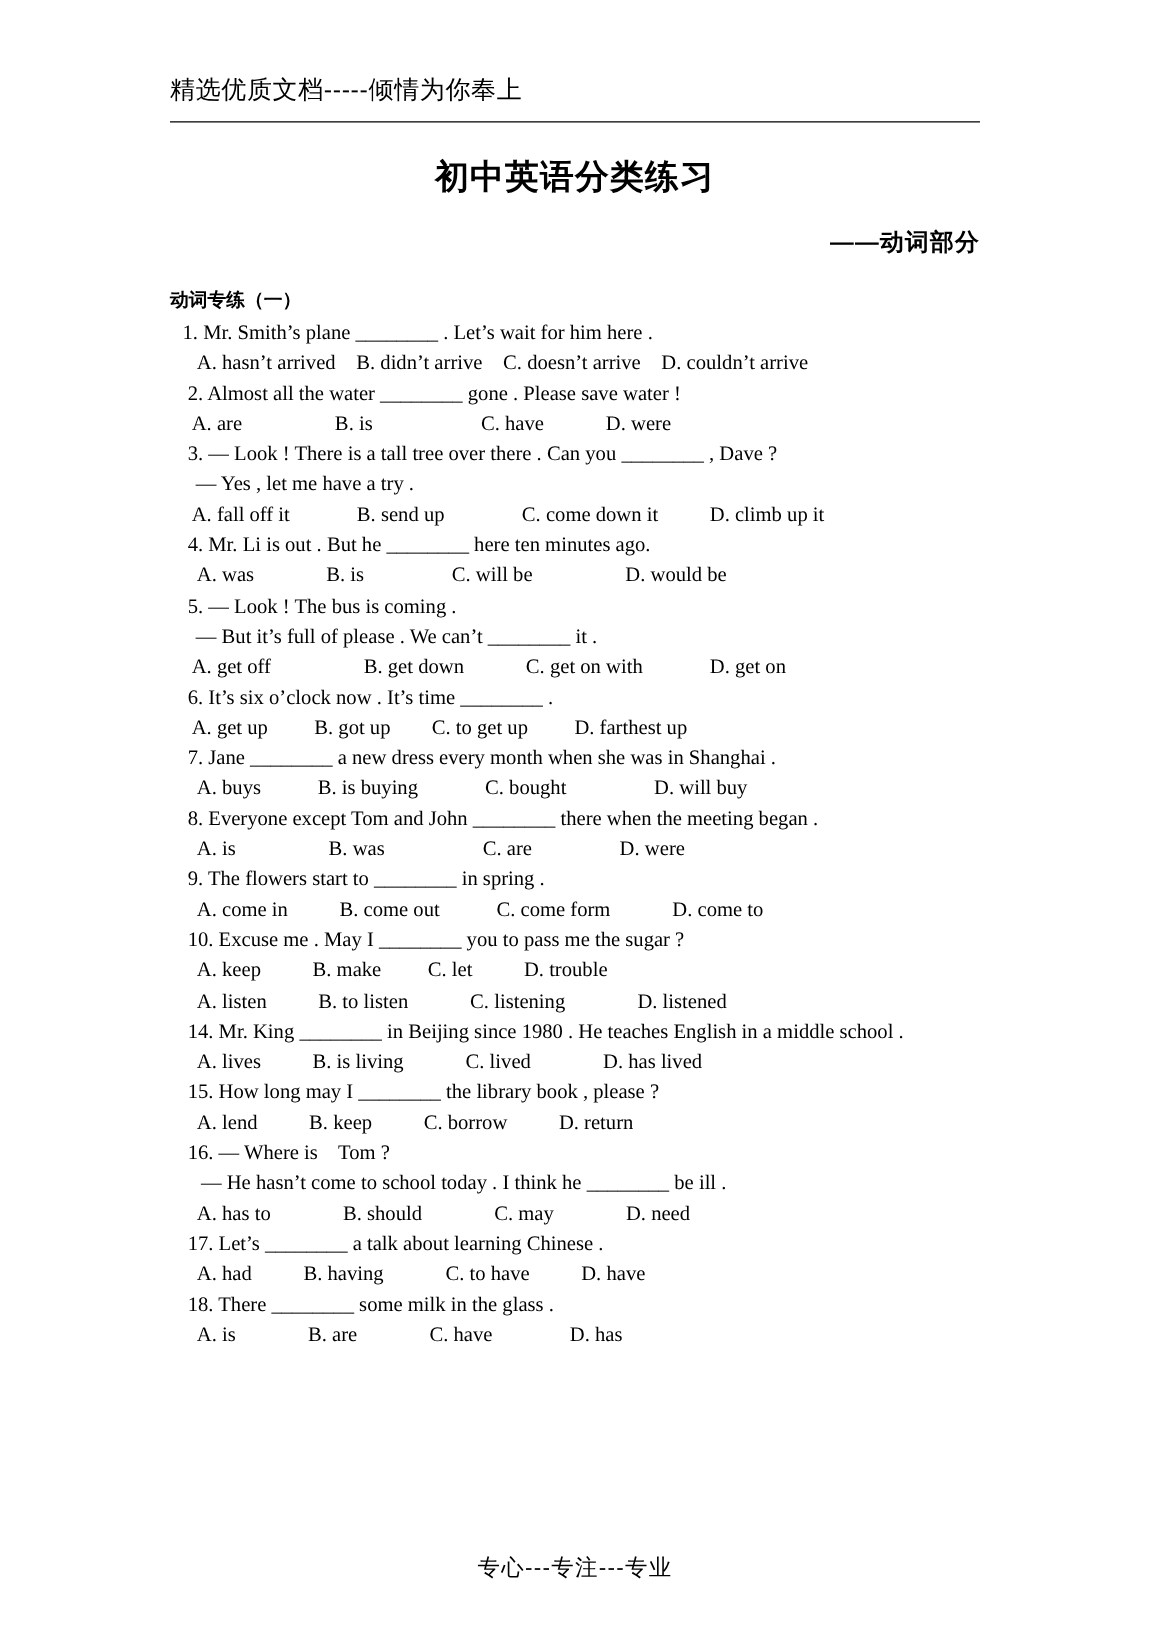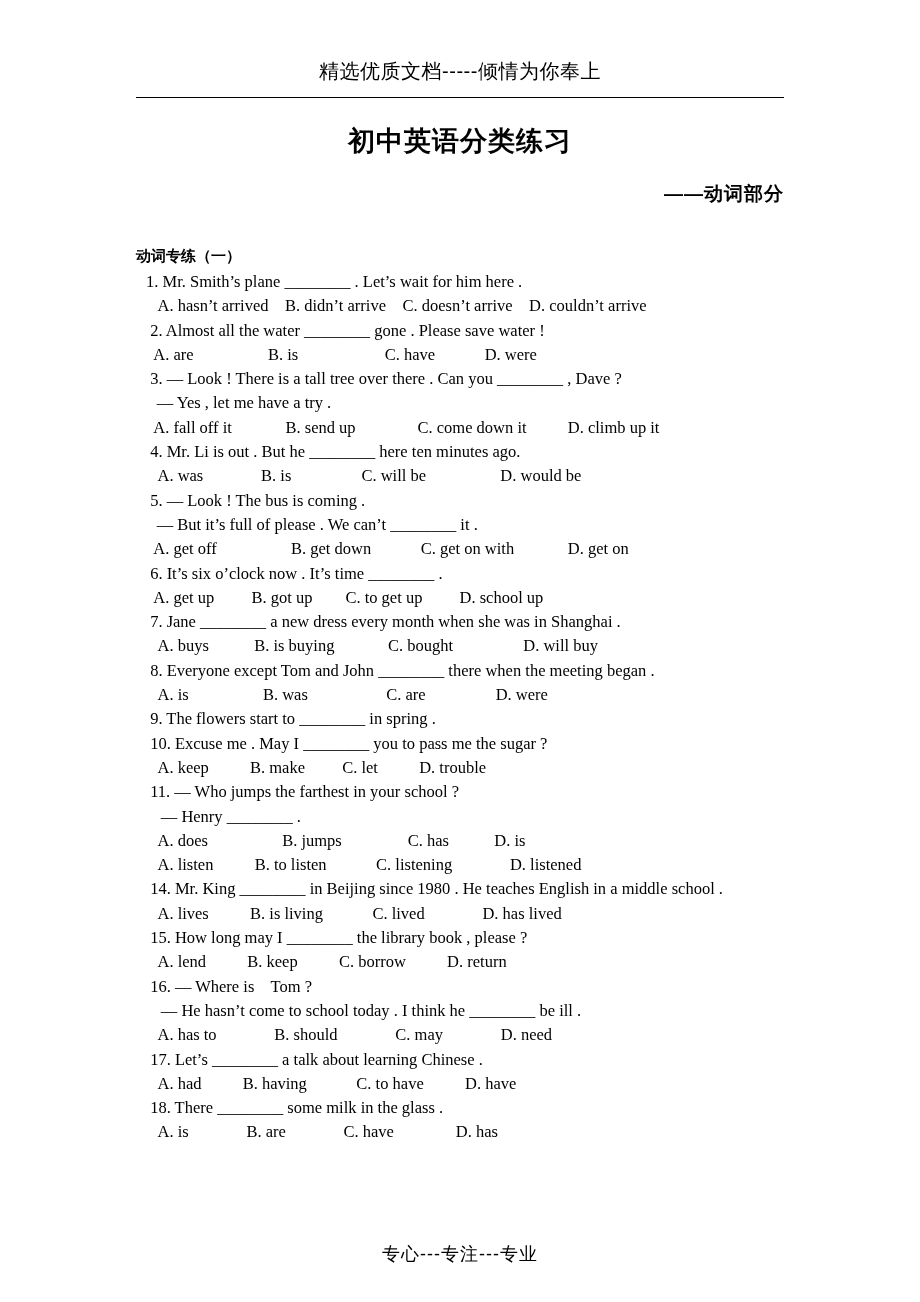--- a/index.html
+++ b/index.html
@@ -16,21 +16,20 @@
     overflow: hidden;
   }
   .page {
     position: relative;
     width: 920px;
     height: 1302px;
     box-sizing: border-box;
     padding: 0 136px;
   }
   .header-note {
-    text-align: center;
     font-family: "Liberation Sans", sans-serif;
     font-size: 20px;
     color: #000;
     padding-top: 58px;
     letter-spacing: 0.5px;
   }
   .header-rule {
     margin-top: 12px;
     border-bottom: 1px solid #000;
     width: 648px;
@@ -50,21 +49,21 @@
     font-family: "Liberation Sans", sans-serif;
     font-weight: bold;
     font-size: 19px;
     margin-top: 22px;
     letter-spacing: 1px;
   }
   .section-title {
     font-family: Liberation Serif, serif;
     font-weight: bold;
     font-size: 15px;
-    margin-top: 40px;
+    margin-top: 24px;
     margin-bottom: 4px;
     margin-left: 0px;
   }
   .q-block {
     font-size: 16.5px;
     line-height: 24px;
   }
   .q-line {
     white-space: pre;
     font-size: 16.5px;
@@ -116,41 +115,37 @@
         <div class="q-line q-stem indent1"> 4. Mr. Li is out . But he ________ here ten minutes ago.</div>
         <div class="q-line q-options indent1">   A. was              B. is                 C. will be                  D. would be</div>
       </div>
       <div>
         <div class="q-line q-stem indent1"> 5. — Look ! The bus is coming .</div>
         <div class="q-line">     — But it’s full of please . We can’t ________ it .</div>
         <div class="q-line q-options indent1">  A. get off                  B. get down            C. get on with             D. get on</div>
       </div>
       <div>
         <div class="q-line q-stem indent1"> 6. It’s six o’clock now . It’s time ________ .</div>
-        <div class="q-line q-options indent1">  A. get up         B. got up        C. to get up         D. school up</div>
+        <div class="q-line q-options indent1">  A. get up         B. got up        C. to get up         D. farthest up</div>
       </div>
       <div>
         <div class="q-line q-stem indent1"> 7. Jane ________ a new dress every month when she was in Shanghai .</div>
         <div class="q-line q-options indent1">   A. buys           B. is buying             C. bought                 D. will buy</div>
       </div>
       <div>
         <div class="q-line q-stem indent1"> 8. Everyone except Tom and John ________ there when the meeting began .</div>
         <div class="q-line q-options indent1">   A. is                  B. was                   C. are                 D. were</div>
       </div>
       <div>
         <div class="q-line q-stem indent1"> 9. The flowers start to ________ in spring .</div>
+        <div class="q-line q-options indent1">   A. come in          B. come out           C. come form            D. come to</div>
       </div>
       <div>
         <div class="q-line q-stem indent1"> 10. Excuse me . May I ________ you to pass me the sugar ?</div>
         <div class="q-line q-options indent1">   A. keep          B. make         C. let          D. trouble</div>
-      </div>
-      <div>
-        <div class="q-line q-stem indent1"> 11. — Who jumps the farthest in your school ?</div>
-        <div class="q-line">      — Henry ________ .</div>
-        <div class="q-line q-options indent1">   A. does                  B. jumps                C. has           D. is</div>
       </div>
       <div>
         <div class="q-line q-options indent1">   A. listen          B. to listen            C. listening              D. listened</div>
       </div>
       <div>
         <div class="q-line q-stem indent1"> 14. Mr. King ________ in Beijing since 1980 . He teaches English in a middle school .</div>
         <div class="q-line q-options indent1">   A. lives          B. is living            C. lived              D. has lived</div>
       </div>
       <div>
         <div class="q-line q-stem indent1"> 15. How long may I ________ the library book , please ?</div>

